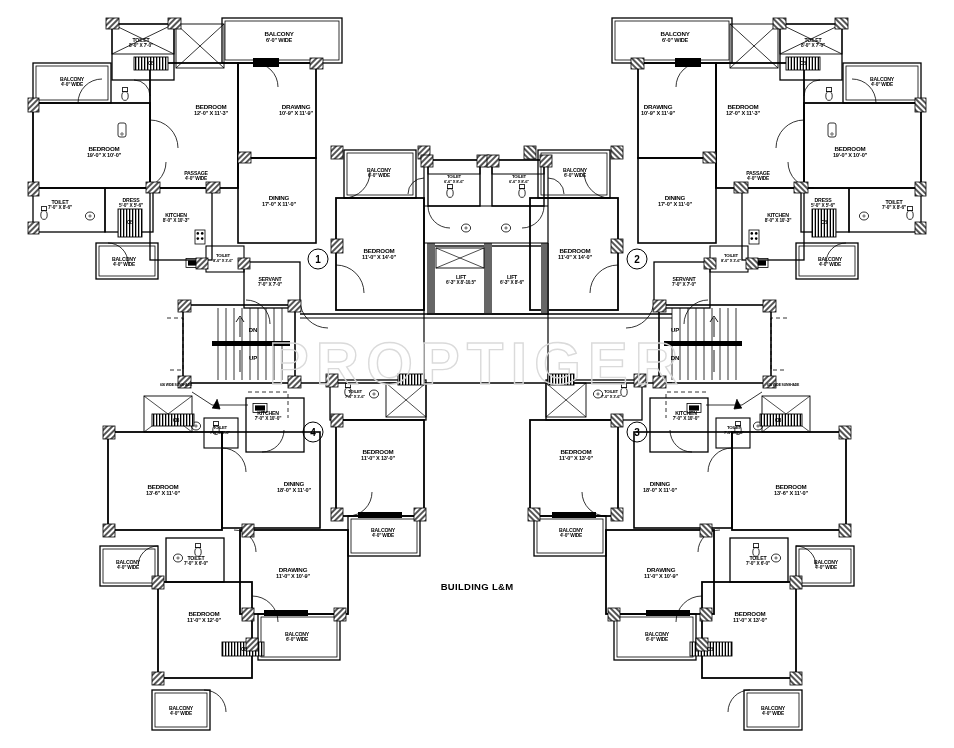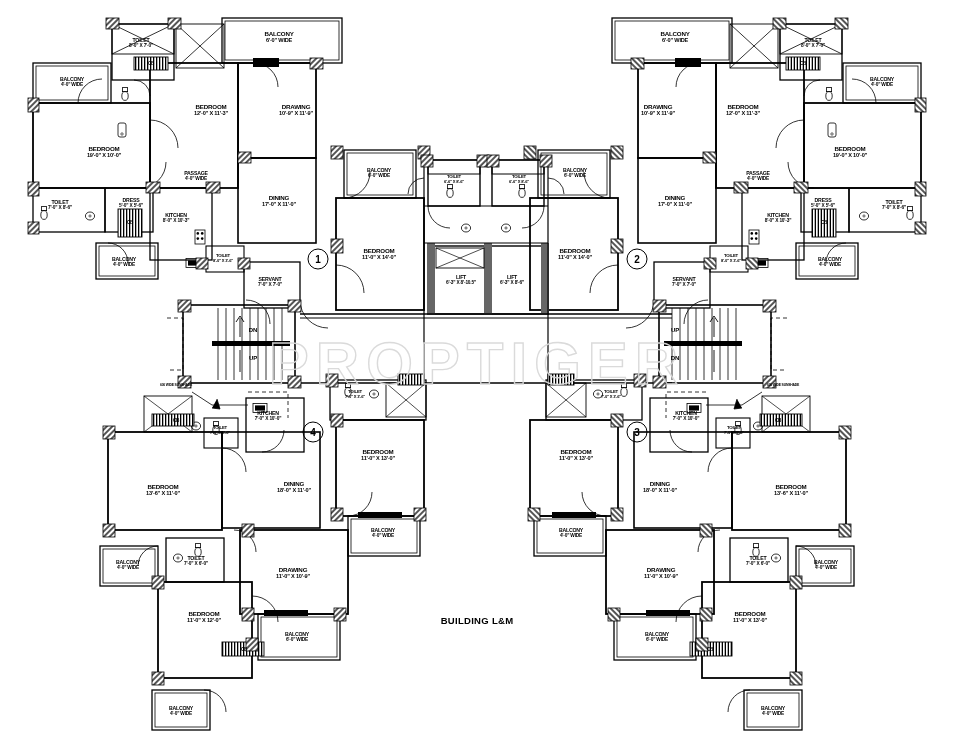--- a/index.html
+++ b/index.html
@@ -760,15 +760,15 @@
       <div class="lbl tiny" style="left: 783px; top: 386px; white-space: pre-line;">600 WIDE SUNSHADE</div>
     </div>
 
   <div id="unitnums">
       <div class="unitcirc" style="left: 318px; top: 259px;">1</div>
       <div class="unitcirc" style="left: 637px; top: 259px;">2</div>
       <div class="unitcirc" style="left: 637px; top: 432px;">3</div>
       <div class="unitcirc" style="left: 313px; top: 432px;">4</div>
     </div>
 
-  <div class="lbl bldg" id="bldgtitle" style="left: 477px; top: 621px;">BUILDING L&amp;M</div>
+  <div class="lbl bldg" id="bldgtitle" style="left: 477px; top: 587px;">BUILDING L&amp;M</div>
 
 </div>
 
 </body></html>

